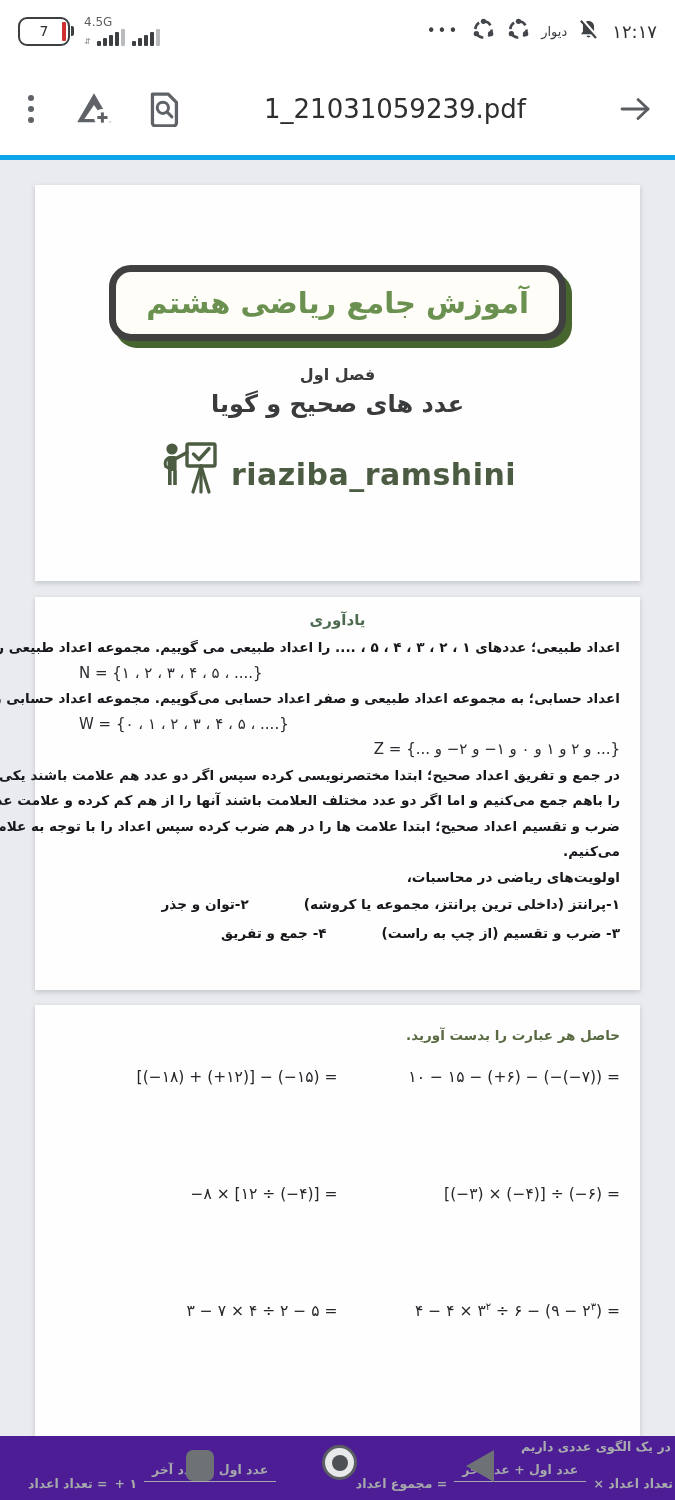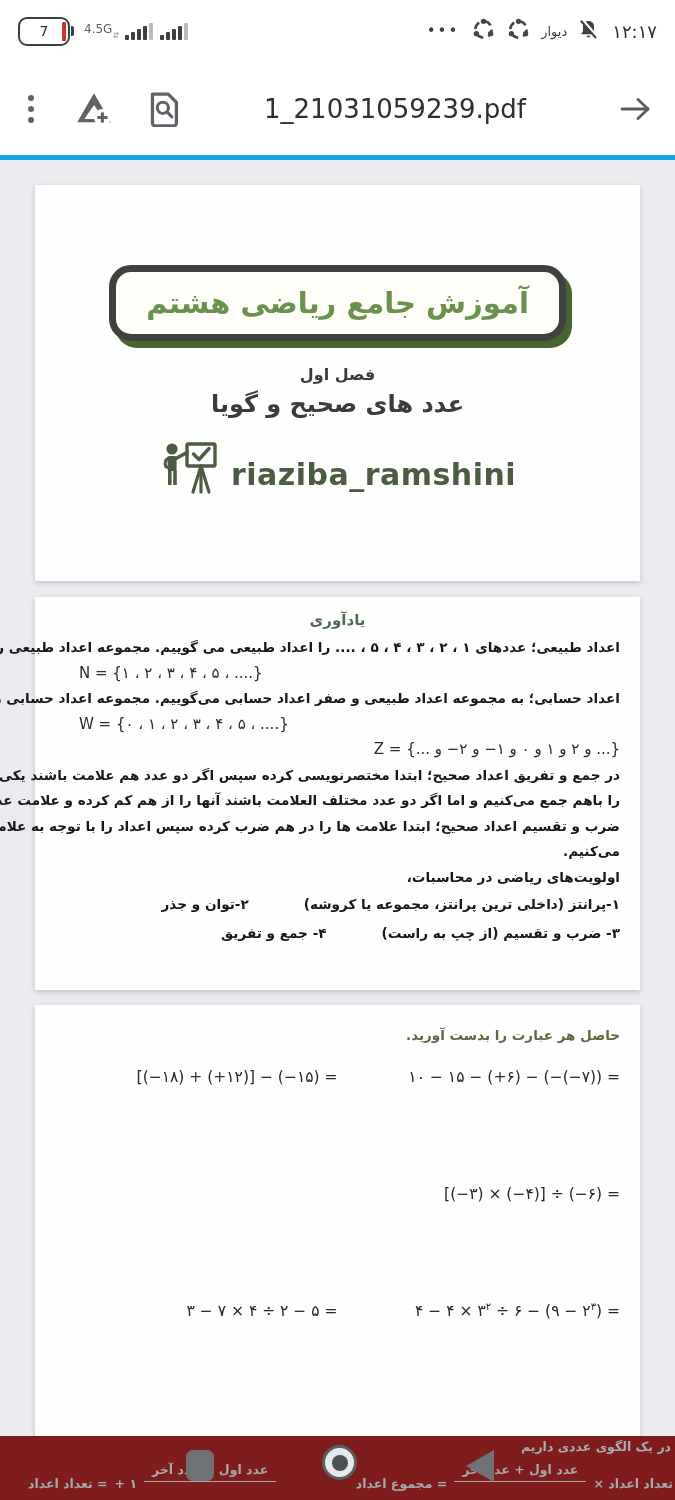--- a/index.html
+++ b/index.html
@@ -5,21 +5,21 @@
   html,body{margin:0;padding:0;}
   body{width:675px;height:1500px;background:#e9ebee;overflow:hidden;
        font-family:"DejaVu Sans",sans-serif;-webkit-font-smoothing:antialiased;}
 
   
   .status-bar{height:62px;background:#fff;display:flex;align-items:center;padding:0 18px;box-sizing:border-box;}
   .battery{position:relative;width:48px;height:25px;border:2.5px solid #3d4043;border-radius:9px;
            display:flex;align-items:center;justify-content:center;font-size:14px;color:#2b2d2f;}
   .battery .level{position:absolute;right:2px;top:3px;bottom:3px;width:4px;background:#cf3131;border-radius:1px;}
   .battery-nub{width:3px;height:10px;background:#3d4043;border-radius:0 2px 2px 0;margin-left:1px;}
-  .network{display:flex;flex-direction:row;margin-left:10px;line-height:1;}
+  .network{display:flex;flex-direction:column;margin-left:10px;line-height:1;}
   .network .label{font-size:12px;color:#5c5f62;margin-bottom:1px;}
   .net-row{display:flex;align-items:flex-end;gap:7px;}
   .updown{font-size:8px;color:#8a8d90;letter-spacing:-1px;}
   .bars{display:inline-flex;align-items:flex-end;gap:2px;}
   .bars i{display:block;width:4px;background:#3d4043;border-radius:1px;}
   .bars i.dim{background:#b9bcbe;}
   .sb-right{margin-left:auto;display:flex;align-items:center;gap:10px;}
   .dots3{font-size:15px;color:#3d4043;letter-spacing:2px;margin-right:2px;}
   .app-name{font-size:13px;color:#3b3e41;direction:rtl;}
   .time{font-size:18px;color:#2f3133;direction:ltr;margin-left:2px;}
@@ -63,21 +63,21 @@
   .p3-header{text-align:right;font-size:13.5px;font-weight:700;color:#5a6b43;height:22px;}
   .ex-row{display:flex;margin-top:18px;}
   .ex-row.later{margin-top:98px;}
   .ex-col{width:50%;box-sizing:border-box;}
   .ex{direction:ltr;display:inline-block;font-size:15.5px;color:#26272b;text-align:left;}
   .ex-col.rightcol .ex{margin-left:8px;}
   .ex-col.leftcol .ex{margin-left:20px;}
   sup{font-size:10px;}
 
   
-  .footer{position:relative;height:64px;background:#7f1d1d;overflow:hidden;}
+  .footer{position:relative;height:64px;background:#4c1d95;overflow:hidden;}
   .faded-title{position:absolute;top:3px;right:4px;font-size:12.5px;font-weight:700;
                color:#a9acae;direction:rtl;white-space:nowrap;}
   .faded-formulas{position:absolute;top:26px;left:28px;right:2px;display:flex;
                   justify-content:space-between;direction:rtl;color:#a6a9ab;font-size:12.5px;font-weight:700;}
   .ff{display:flex;align-items:flex-start;gap:7px;white-space:nowrap;}
   .frac{display:inline-block;text-align:center;}
   .frac .num{display:block;border-bottom:1.5px solid #a6a9ab;padding:0 8px 4px;}
   .ff .aside{margin-top:14px;}
   .nav-square{position:absolute;left:186px;top:14px;width:28px;height:31px;background:#6e7276;border-radius:7px;cursor:pointer;}
   .nav-circle{position:absolute;left:322px;top:9px;width:29px;height:29px;border:3.5px solid #5a5e62;
@@ -239,20 +239,23 @@
         <span class="ex">‎۱۰‎ − ‎۱۵‎ − (+‎۶‎) − (−(−‎۷‎)) =</span>
       </div>
       <div class="ex-col leftcol">
         <span class="ex">[(−‎۱۸‎) + (+‎۱۲‎)] − (−‎۱۵‎) =</span>
       </div>
     </div>
     <div class="ex-row later">
       <div class="ex-col rightcol">
         <span class="ex">[(−‎۳‎) × (−‎۴‎)] ÷ (−‎۶‎) =</span>
       </div>
+      <div class="ex-col leftcol">
+        <span class="ex">−‎۸‎ × [‎۱۲‎ ÷ (−‎۴‎)] =</span>
+      </div>
     </div>
     <div class="ex-row later">
       <div class="ex-col rightcol">
         <span class="ex"><span>‎۴‎ − ‎۴‎ × ‎۳‎</span><sup>۲</sup><span> ÷ ‎۶‎ − (‎۹‎ − ‎۲‎</span><sup>۳</sup><span>) =</span></span>
       </div>
       <div class="ex-col leftcol">
         <span class="ex">‎۳‎ − ‎۷‎ × ‎۴‎ ÷ ‎۲‎ − ‎۵‎ =</span>
       </div>
     </div>
   </div>

